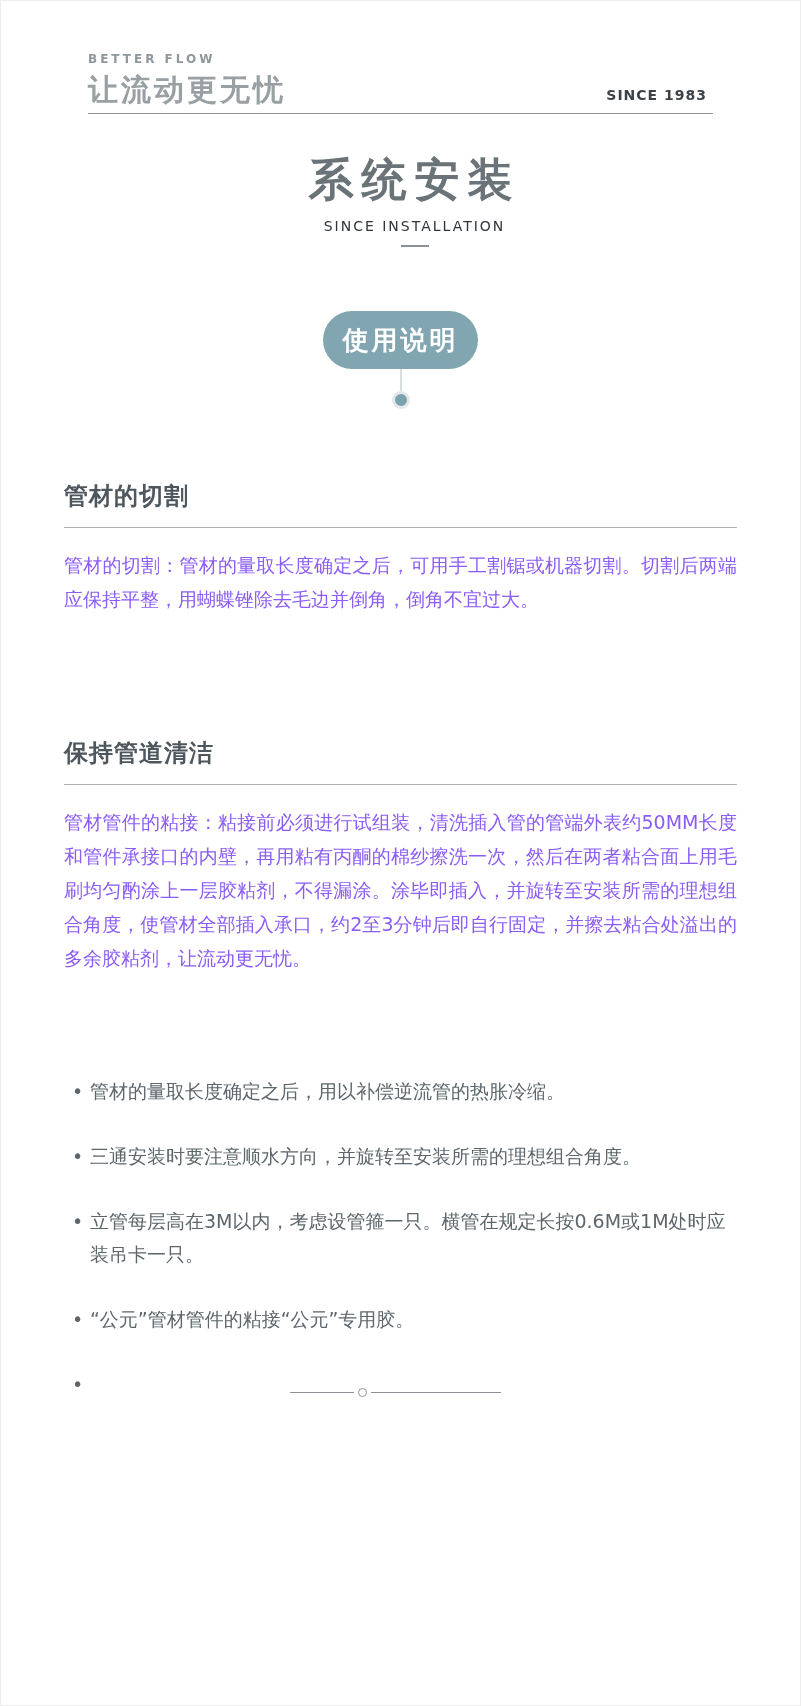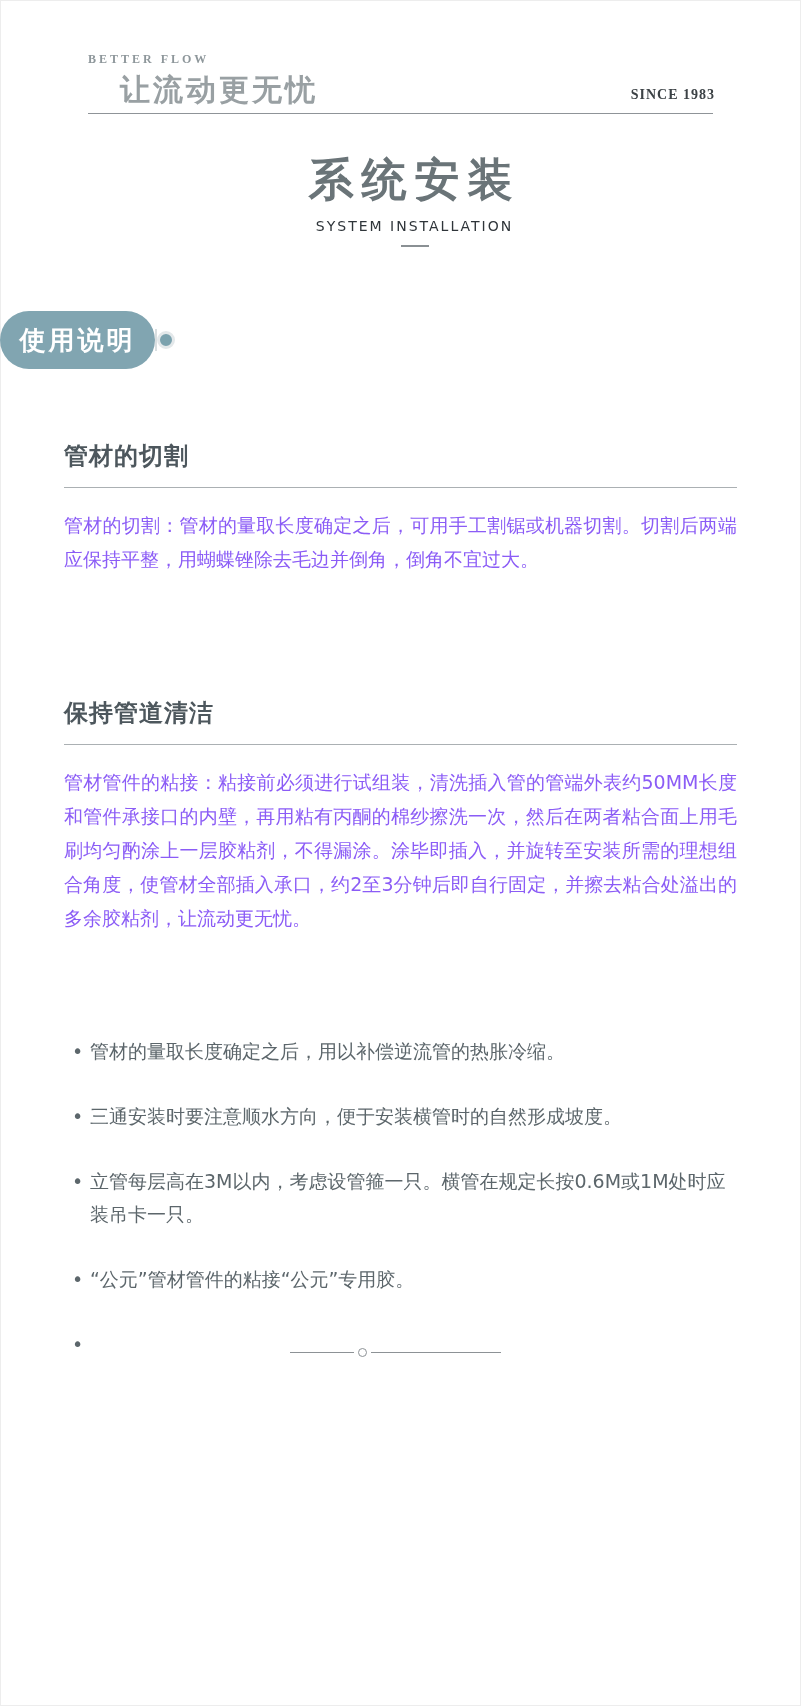--- a/index.html
+++ b/index.html
@@ -8,49 +8,49 @@
     width: 801px;
     height: 1706px;
     background: #ffffff;
     box-shadow: inset 0 0 0 1px #ededed;
     overflow: hidden;
     font-family: "DejaVu Sans", "Liberation Sans", sans-serif;
     box-sizing: border-box;
   }
 
   
-  .header { position: relative; padding: 52px 80px 0 88px; font-family: Liberation Serif, serif; }
+  .header { position: relative; padding: 52px 80px 0 88px; }
   .tagline {
     font-size: 12px; line-height: 15px; letter-spacing: 3px;
     color: #8e979b; font-weight: bold;
   }
   .logo {
     margin-top: 4px; font-size: 30px; line-height: 38px;
-    font-weight: bold; letter-spacing: 3px; color: #99a0a3; margin-left: 32px;
+    font-weight: bold; letter-spacing: 3px; color: #99a0a3;
   }
   .since {
-    position: absolute; right: 86px; bottom: 6px;
+    position: absolute; right: 94px; bottom: 6px;
     font-size: 14px; letter-spacing: 1px; color: #3c4246; font-weight: bold;
   }
   .header-line { margin: 4px 88px 0 88px; border-top: 1px solid #8f9498; }
 
   
   .hero { margin-top: 40px; text-align: center; padding-left: 28px; }
   .hero-title {
     font-size: 45px; line-height: 52px; font-weight: bold;
     letter-spacing: 8px; color: #6a7478;
   }
   .hero-subtitle {
     margin-top: 12px; font-size: 14px; line-height: 17px;
     letter-spacing: 2px; color: #2f353a;
   }
   .mini-line { width: 28px; margin: 10px auto 0 auto; border-top: 2px solid #8a9094; }
 
   
-  .badge-wrap { margin-top: 64px; display: flex; align-items: center; }
+  .badge-wrap { margin-top: 64px; display: flex; flex-direction: column; align-items: center; }
   .badge {
     width: 155px; height: 58px; border-radius: 29px;
     background: #81a5b1; color: #ffffff;
     display: flex; align-items: center; justify-content: center;
     font-size: 26px; font-weight: bold; letter-spacing: 3px;
     border: none; cursor: pointer;
     font-family: "DejaVu Sans", "Liberation Sans", sans-serif;
   }
   .badge-connector { width: 2px; height: 22px; background: #d9dee0; }
   .badge-dot {
@@ -103,21 +103,21 @@
 
   <div class="header">
     <div class="tagline">BETTER FLOW</div>
     <div class="logo">让流动更无忧</div>
     <div class="since">SINCE 1983</div>
   </div>
   <div class="header-line"></div>
 
   <div class="hero">
     <div class="hero-title">系统安装</div>
-    <div class="hero-subtitle">SYSTEM INSTALLATION</div>
+    <div class="hero-subtitle">SINCE INSTALLATION</div>
     <div class="mini-line"></div>
   </div>
 
   <div class="badge-wrap">
     <button class="badge">使用说明</button>
     <div class="badge-connector"></div>
     <div class="badge-dot"></div>
   </div>
 
   <div class="section section-1">
@@ -132,21 +132,21 @@
     <div class="section-body">管材管件的粘接：粘接前必须进行试组装，清洗插入管的管端外表约50MM长度和管件承接口的内壁，再用粘有丙酮的棉纱擦洗一次，然后在两者粘合面上用毛刷均匀酌涂上一层胶粘剂，不得漏涂。涂毕即插入，并旋转至安装所需的理想组合角度，使管材全部插入承口，约2至3分钟后即自行固定，并擦去粘合处溢出的多余胶粘剂，让流动更无忧。</div>
   </div>
 
   <ul class="notes">
     <li>
       <span class="bullet">•</span>
       <span>管材的量取长度确定之后，用以补偿逆流管的热胀冷缩。</span>
     </li>
     <li>
       <span class="bullet">•</span>
-      <span>三通安装时要注意顺水方向，便于安装横管时的自然形成坡度。</span>
+      <span>三通安装时要注意顺水方向，并旋转至安装所需的理想组合角度。</span>
     </li>
     <li>
       <span class="bullet">•</span>
       <span>立管每层高在3M以内，考虑设管箍一只。横管在规定长按0.6M或1M处时应装吊卡一只。</span>
     </li>
     <li>
       <span class="bullet">•</span>
       <span>“公元”管材管件的粘接“公元”专用胶。</span>
     </li>
     <li>

